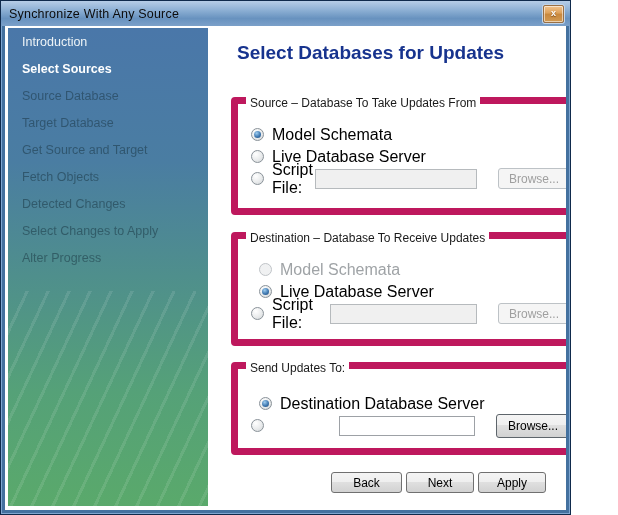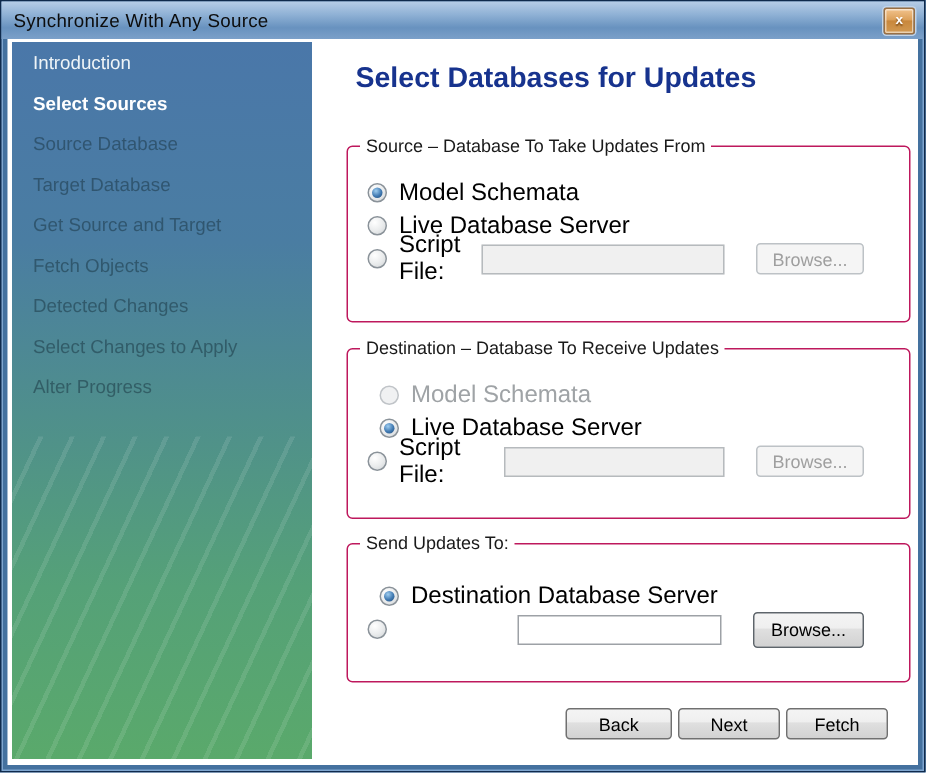--- a/index.html
+++ b/index.html
@@ -1,19 +1,19 @@
 <!DOCTYPE html>
 <html><head>
 <meta charset="utf-8">
 <style>
   html,body { margin:0; padding:0; background:#fff; font-family:"Liberation Sans", sans-serif; }
 
   
   .frame {
-    position:relative; width:617px; height:515px; box-sizing:border-box;
+    position:relative; width:571px; height:515px; box-sizing:border-box;
     background:#4f7cae;
     box-shadow: inset 0 0 0 1px #0f2a4c, inset 0 0 0 2px #7fa6d0, inset 0 0 0 5px #44719f;
   }
   .titlebar {
     position:absolute; left:1px; right:1px; top:1px; height:25px;
     background:linear-gradient(180deg,#b6cde7 0%, #8fb1d5 35%, #6892bf 70%, #7ba0c9 100%);
     display:flex; align-items:center;
   }
   .title-text { margin-left:8px; font-size:12.5px; color:#0c0c0c; letter-spacing:.2px; }
   .close-btn {
@@ -44,21 +44,21 @@
   .steps li { height:27px; line-height:27px; font-size:12.5px; color:rgba(22,48,60,.50); white-space:nowrap; }
   .steps li.visited { color:#eef4f7; }
   .steps li.current { color:#ffffff; font-weight:bold; }
 
   
   .main { position:absolute; left:203px; top:0; right:0; bottom:0; }
   .heading { margin:16px 0 0 29px; font-size:19px; font-weight:bold; color:#17338e; }
 
   .group {
     position:absolute; left:23px; width:376px; box-sizing:border-box;
-    border:1px solid #be185d; border-radius:4px; background:#fff;
+    border:7px solid #be185d; border-radius:4px; background:#fff;
   }
   .g1 { top:71px;  height:118px; }
   .g2 { top:206px; height:114px; }
   .g3 { top:336px; height:93px;  }
   .group-title {
     position:absolute; top:-8px; left:8px; background:#fff; padding:0 4px;
     font-size:12px; color:#1a1a1a; white-space:nowrap;
   }
   .rows { padding:0 30px 0 13px; }
   .g1 .rows, .g2 .rows { padding-top:20px; }
@@ -187,18 +187,18 @@
             <span class="radio"></span>
             <input class="file-input on w3" value="" style="">
             <button class="btn browse">Browse...</button>
           </div>
         </div>
       </div>
 
       <div class="footer">
         <button class="btn back">Back</button>
         <button class="btn next">Next</button>
-        <button class="btn cancel">Fetch</button>
+        <button class="btn cancel">Apply</button>
       </div>
     </div>
 
   </div>
 </div>
 
 </body></html>

